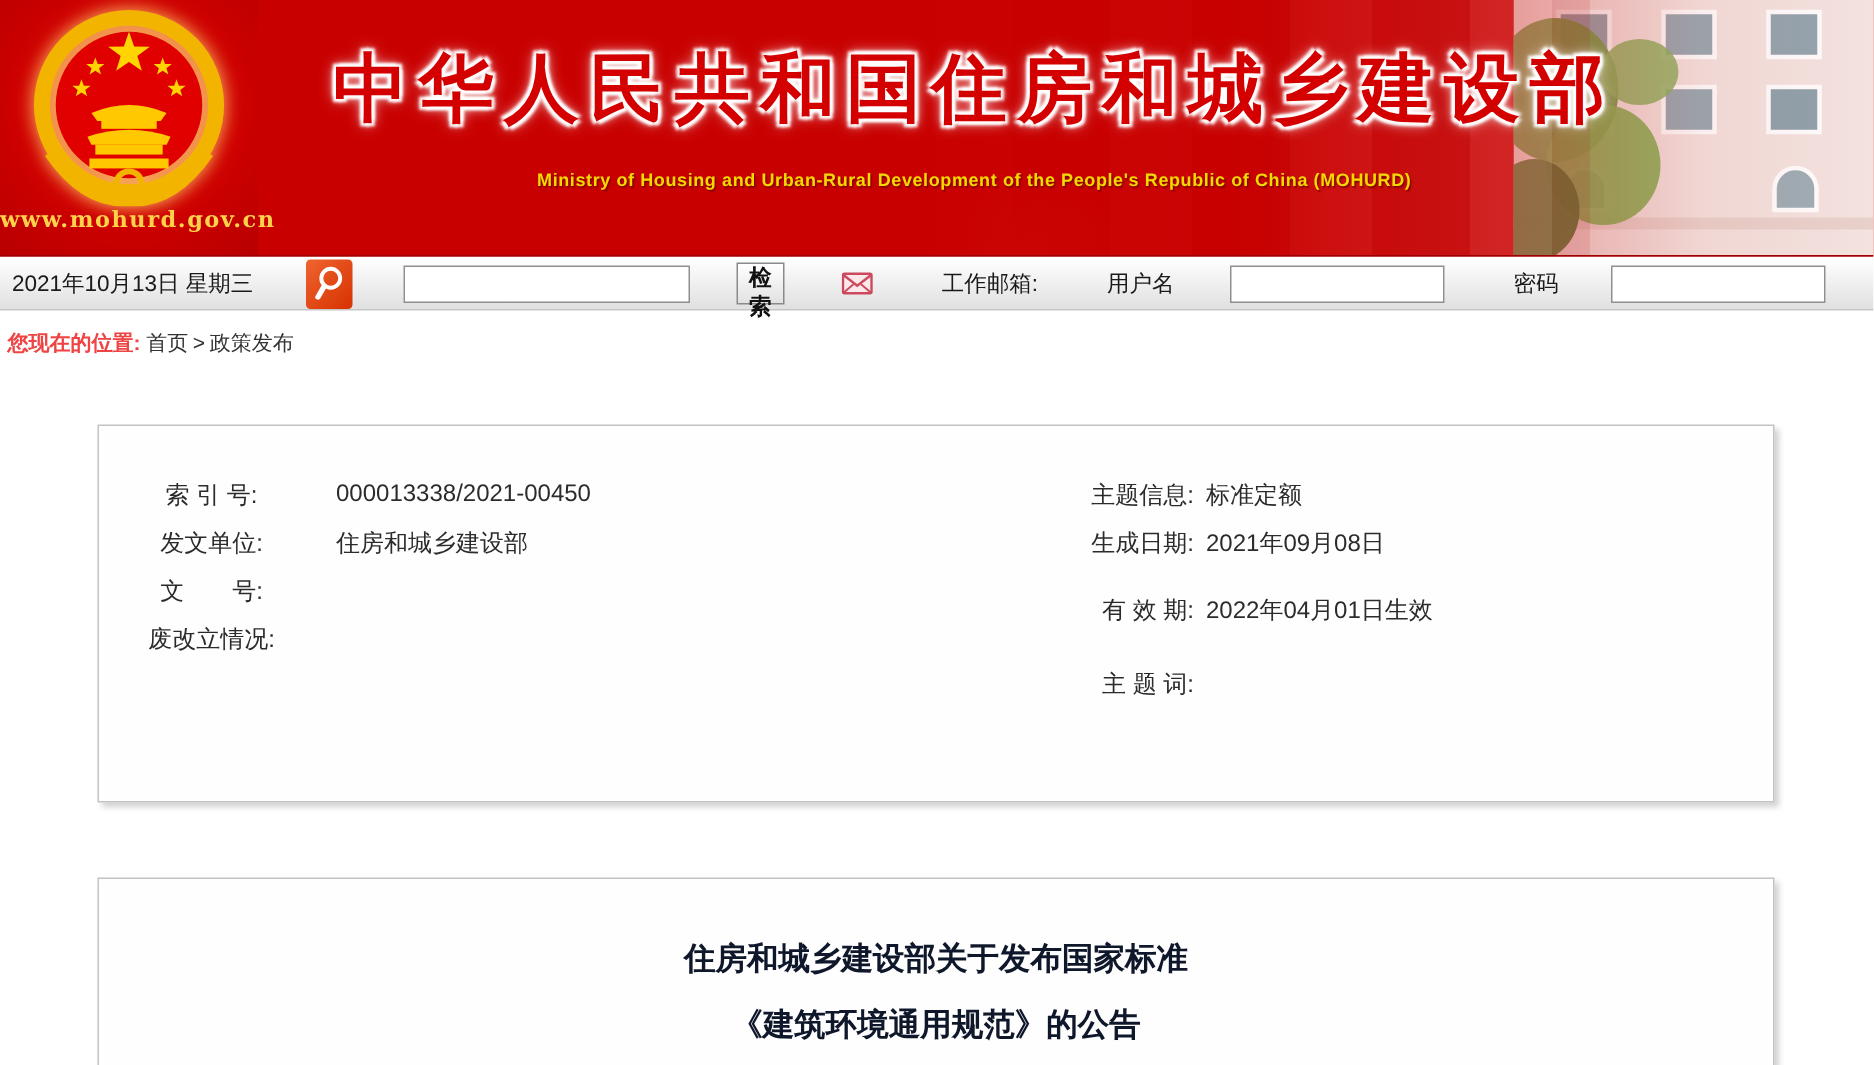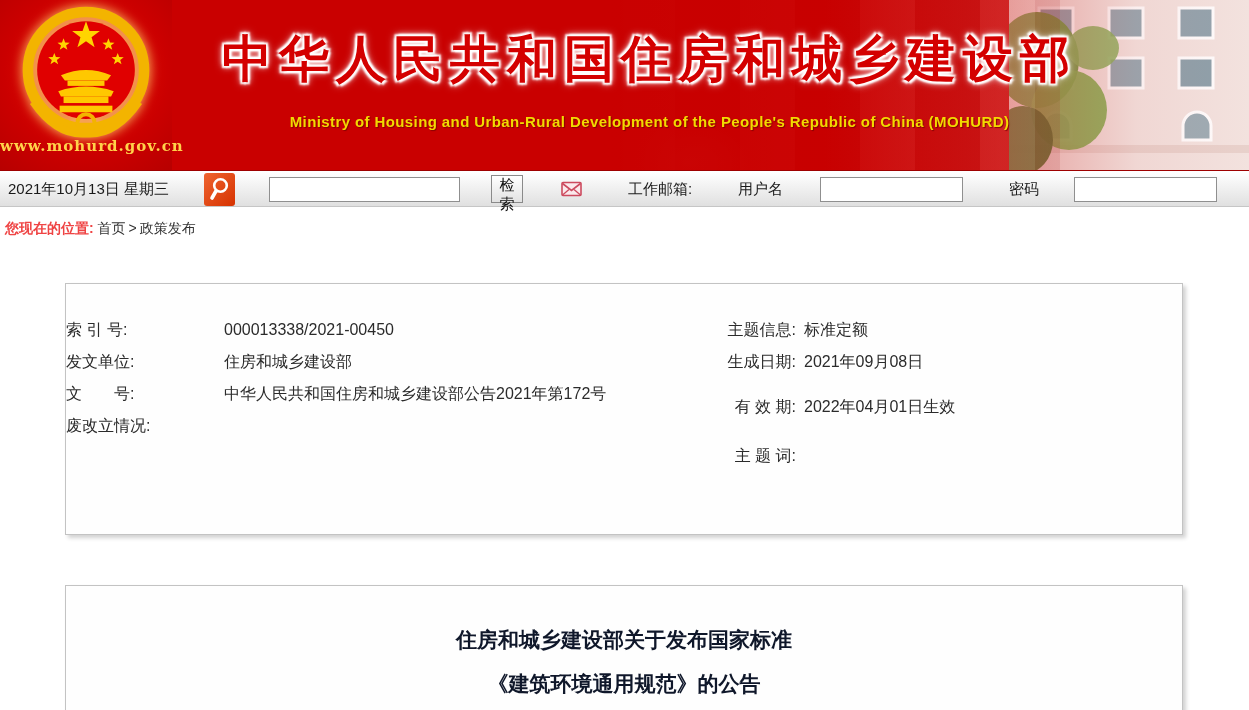--- a/index.html
+++ b/index.html
@@ -22,36 +22,36 @@
              background:radial-gradient(circle at 50% 42%, #ef1600 0%, #cb0000 62%, #b70000 100%);padding-left:44px; }
   .emblem-panel svg { position:absolute; left:20px; top:4px;
              filter:drop-shadow(0 0 6px rgba(255,210,110,0.95)); }
   .site-url { position:absolute; left:0; bottom:16px; width:172px; text-align:center;
              color:#ffd24a; font-weight:bold; font-size:15px; letter-spacing:1px;
              font-family:"DejaVu Serif","Liberation Serif",serif; }
   .hdr-text { position:absolute; left:180px; right:130px; top:26px; text-align:center; }
   .hdr-title { font-size:50px; font-weight:bold; color:#d40000; letter-spacing:7px; white-space:nowrap;
              text-shadow:-2px -2px 2px #fff, 2px -2px 2px #fff, -2px 2px 2px #fff, 2px 2px 2px #fff,
                          0 0 6px #ffffff, 0 0 10px rgba(255,255,255,0.9); }
-  .hdr-sub { margin-top:20px; font-size:15px; font-weight:bold; color:#f2da00; letter-spacing:0.4px;
+  .hdr-sub { margin-top:20px; font-size:12px; font-weight:bold; color:#f2da00; letter-spacing:0.4px;
              text-shadow:1px 1px 1px rgba(120,0,0,0.8); white-space:nowrap; }
 
   
   .toolbar { position:absolute; top:172px; left:0; width:1249px; height:35px;
              background:linear-gradient(#ffffff,#e0e0e0); border-bottom:1px solid #c6c6c6;
              display:flex; align-items:center; padding:0 8px; font-size:15px; color:#1a1a1a;gap:28px; }
   .tb-date { white-space:nowrap; }
   .search-icon { width:31px; height:33px; margin-left:7px; border-radius:3px; flex:none;
              background:linear-gradient(135deg,#ef6430,#d63200); display:flex; align-items:center; justify-content:center; }
   .tb-input { height:25px; border:1px solid #8f8f8f; background:#fff; padding:0 4px; font-size:14px; }
   .in-search { width:192px; margin-left:6px; }
   .btn { height:28px; background:linear-gradient(#ffffff,#e2e2e2); border:1px solid #8a8a8a;
              font-size:15px; color:#111; text-align:center; cursor:pointer;
              font-family:"Liberation Sans","DejaVu Sans",sans-serif; }
-  .btn-search { width:76px; margin-left:3px; }
+  .btn-search { width:76px; margin-left:3px;font-weight:bold; }
   .mail-icon { margin-left:10px; flex:none; display:flex; }
   .tb-lbl { margin-left:18px; white-space:nowrap; }
   .in-user { width:143px; margin-left:9px; }
   .in-pass { width:143px; margin-left:7px; }
   .btn-login { width:28px; margin-left:6px; }
   .tb-spacer { flex:1; min-width:8px; }
   .tb-link { display:flex; align-items:center; gap:5px; color:#222; white-space:nowrap; cursor:pointer; }
   .tb-link + .tb-link { margin-left:12px; }
   .toolbar .tb-right-pad { width:6px; flex:none; }
 
@@ -63,21 +63,21 @@
 
   
   .info-box { position:absolute; top:283px; left:65px; width:1118px; height:252px;
              background:#fefefe; border:1px solid #c3c3c3; box-shadow:3px 3px 4px rgba(0,0,0,0.18); }
   .info-col { position:absolute; top:30px; font-size:16px; color:#2b2b2b; }
   .info-left { left:0; width:630px; }
   .info-right { left:640px; width:470px; }
   .irow { display:flex; align-items:center; min-height:32px; }
   .irow-tall { min-height:58px; }
   .irow-r4 { min-height:40px; }
-  .lbl-l { width:150px; text-align:left; flex:none; }
+  .lbl-l { width:150px; text-align:center; flex:none; }
   .lbl-r { width:90px; text-align:right; flex:none; }
   .val { margin-left:8px; }
   .val-wrap { max-width:398px; line-height:26px; }
 
   
   .announce-box { position:absolute; top:585px; left:65px; width:1118px; height:300px;
              background:#fefefe; border:1px solid #c3c3c3; box-shadow:3px 3px 4px rgba(0,0,0,0.18);
              padding-top:32px; text-align:center; }
   .announce-title { font-size:21px; font-weight:bold; color:#0f172a; line-height:44px; }
 </style>
@@ -183,21 +183,20 @@
     <div class="irow">
       <span class="lbl-l">索 引 号:</span>
       <span class="val">000013338/2021-00450</span>
     </div>
     <div class="irow">
       <span class="lbl-l">发文单位:</span>
       <span class="val">住房和城乡建设部</span>
     </div>
     <div class="irow">
       <span class="lbl-l">文　　号:</span>
-      <span class="val">中华人民共和国住房和城乡建设部公告2021年第172号</span>
     </div>
     <div class="irow">
       <span class="lbl-l">废改立情况:</span>
       <span class="val"></span>
     </div>
   </div>
   <div class="info-col info-right">
     <div class="irow">
       <span class="lbl-r">主题信息:</span>
       <span class="val">标准定额</span>

